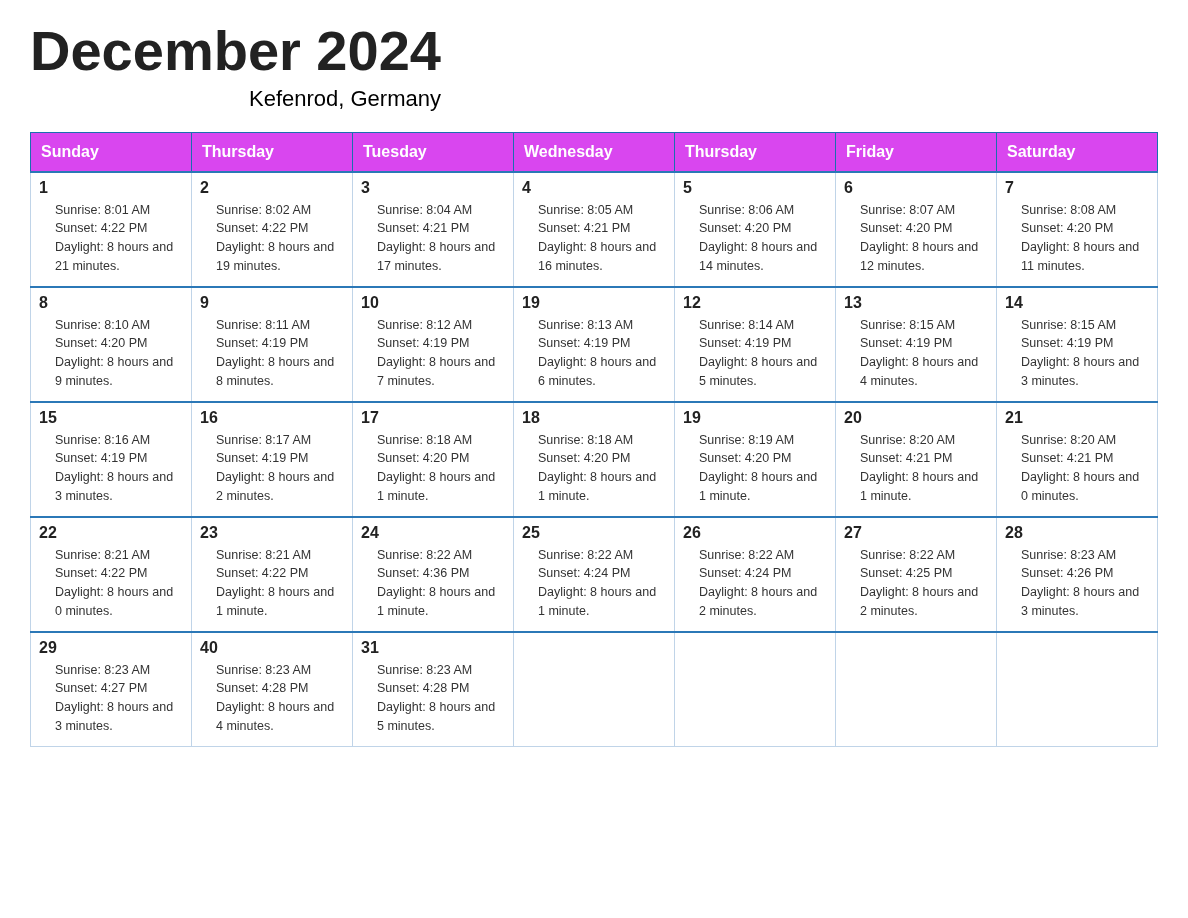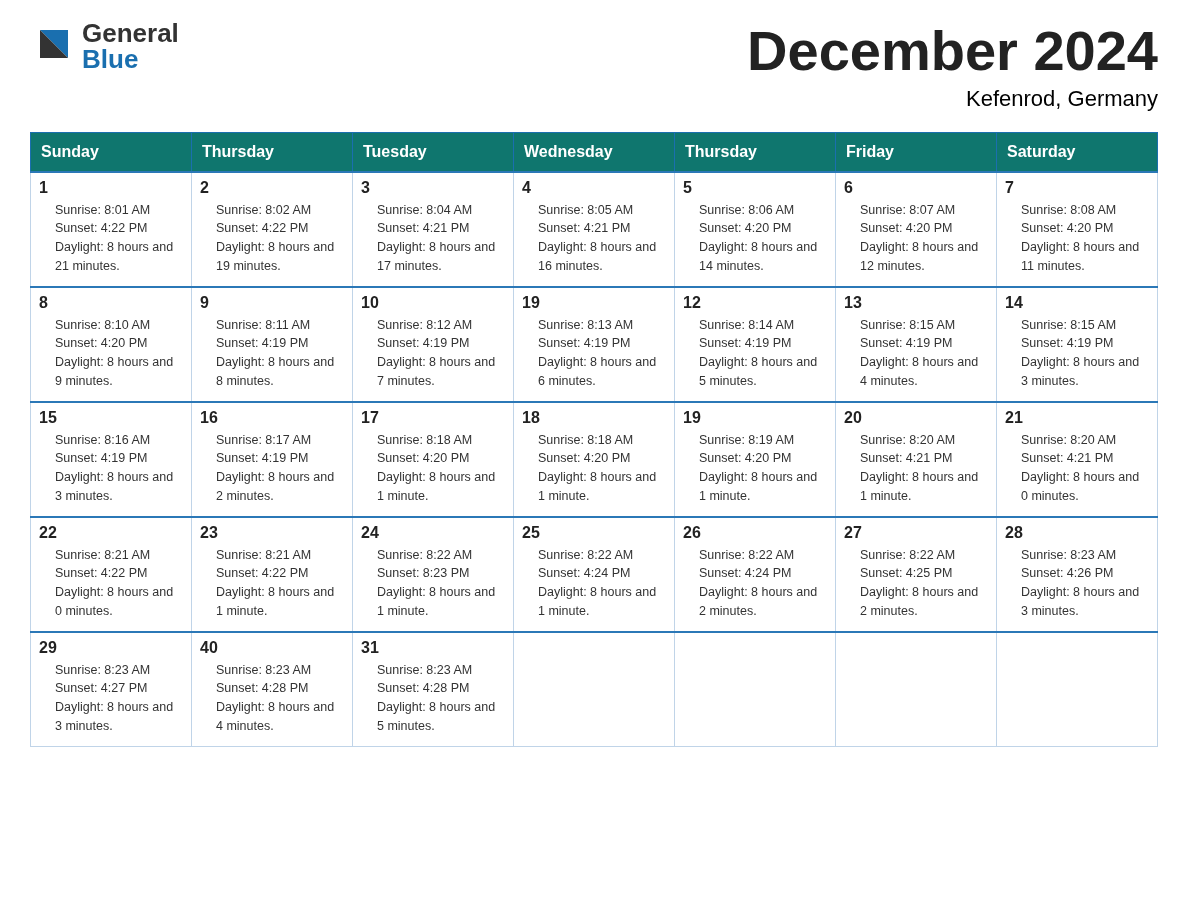--- a/index.html
+++ b/index.html
@@ -29,21 +29,21 @@
       font-size: 22px;
       color: #000000;
       margin-top: 4px;
     }
     .calendar-table {
       width: 100%;
       border-collapse: collapse;
       border: 1px solid #1a6faf;
     }
     .calendar-table th {
-      background-color: #0f766e;
+      background-color: #d946ef;
       color: #fff;
       font-size: 16px;
       font-weight: bold;
       padding: 10px 10px;
       text-align: left;
       border: 1px solid #1a6faf;
     }
     .calendar-table td {
       vertical-align: top;
       padding: 6px 8px 10px 8px;
@@ -98,32 +98,20 @@
       font-size: 26px;
       font-weight: bold;
       color: #1a6faf;
       line-height: 1;
     }
   </style>
 </head>
 <body>
 
 <div class="header-area">
-  <div class="logo-wrapper">
-    <div class="logo-icon">
-      <svg width="48" height="48" viewBox="0 0 48 48">
-        <polygon points="10,8 38,8 38,36" fill="#1a6faf"></polygon>
-        <polygon points="10,8 10,36 38,36" fill="#333"></polygon>
-      </svg>
-    </div>
-    <div class="logo-text-block">
-      <span class="logo-general">General</span>
-      <span class="logo-blue">Blue</span>
-    </div>
-  </div>
   <div class="title-area">
     <div class="main-title">December 2024</div>
     <div class="subtitle">Kefenrod, Germany</div>
   </div>
 </div>
 
 <table class="calendar-table">
   <thead>
     <tr>
       <th>Sunday</th>
@@ -324,21 +312,21 @@
         <div class="day-info">
           <span>Sunrise: 8:21 AM</span><br>
           <span>Sunset: 4:22 PM</span><br>
           <span>Daylight: 8 hours and 1 minute.</span>
         </div>
       </td>
         <td>
         <span class="day-number">24</span>
         <div class="day-info">
           <span>Sunrise: 8:22 AM</span><br>
-          <span>Sunset: 8:23 PM</span><br>
+          <span>Sunset: 4:36 PM</span><br>
           <span>Daylight: 8 hours and 1 minute.</span>
         </div>
       </td>
         <td>
         <span class="day-number">25</span>
         <div class="day-info">
           <span>Sunrise: 8:22 AM</span><br>
           <span>Sunset: 4:24 PM</span><br>
           <span>Daylight: 8 hours and 1 minute.</span>
         </div>

